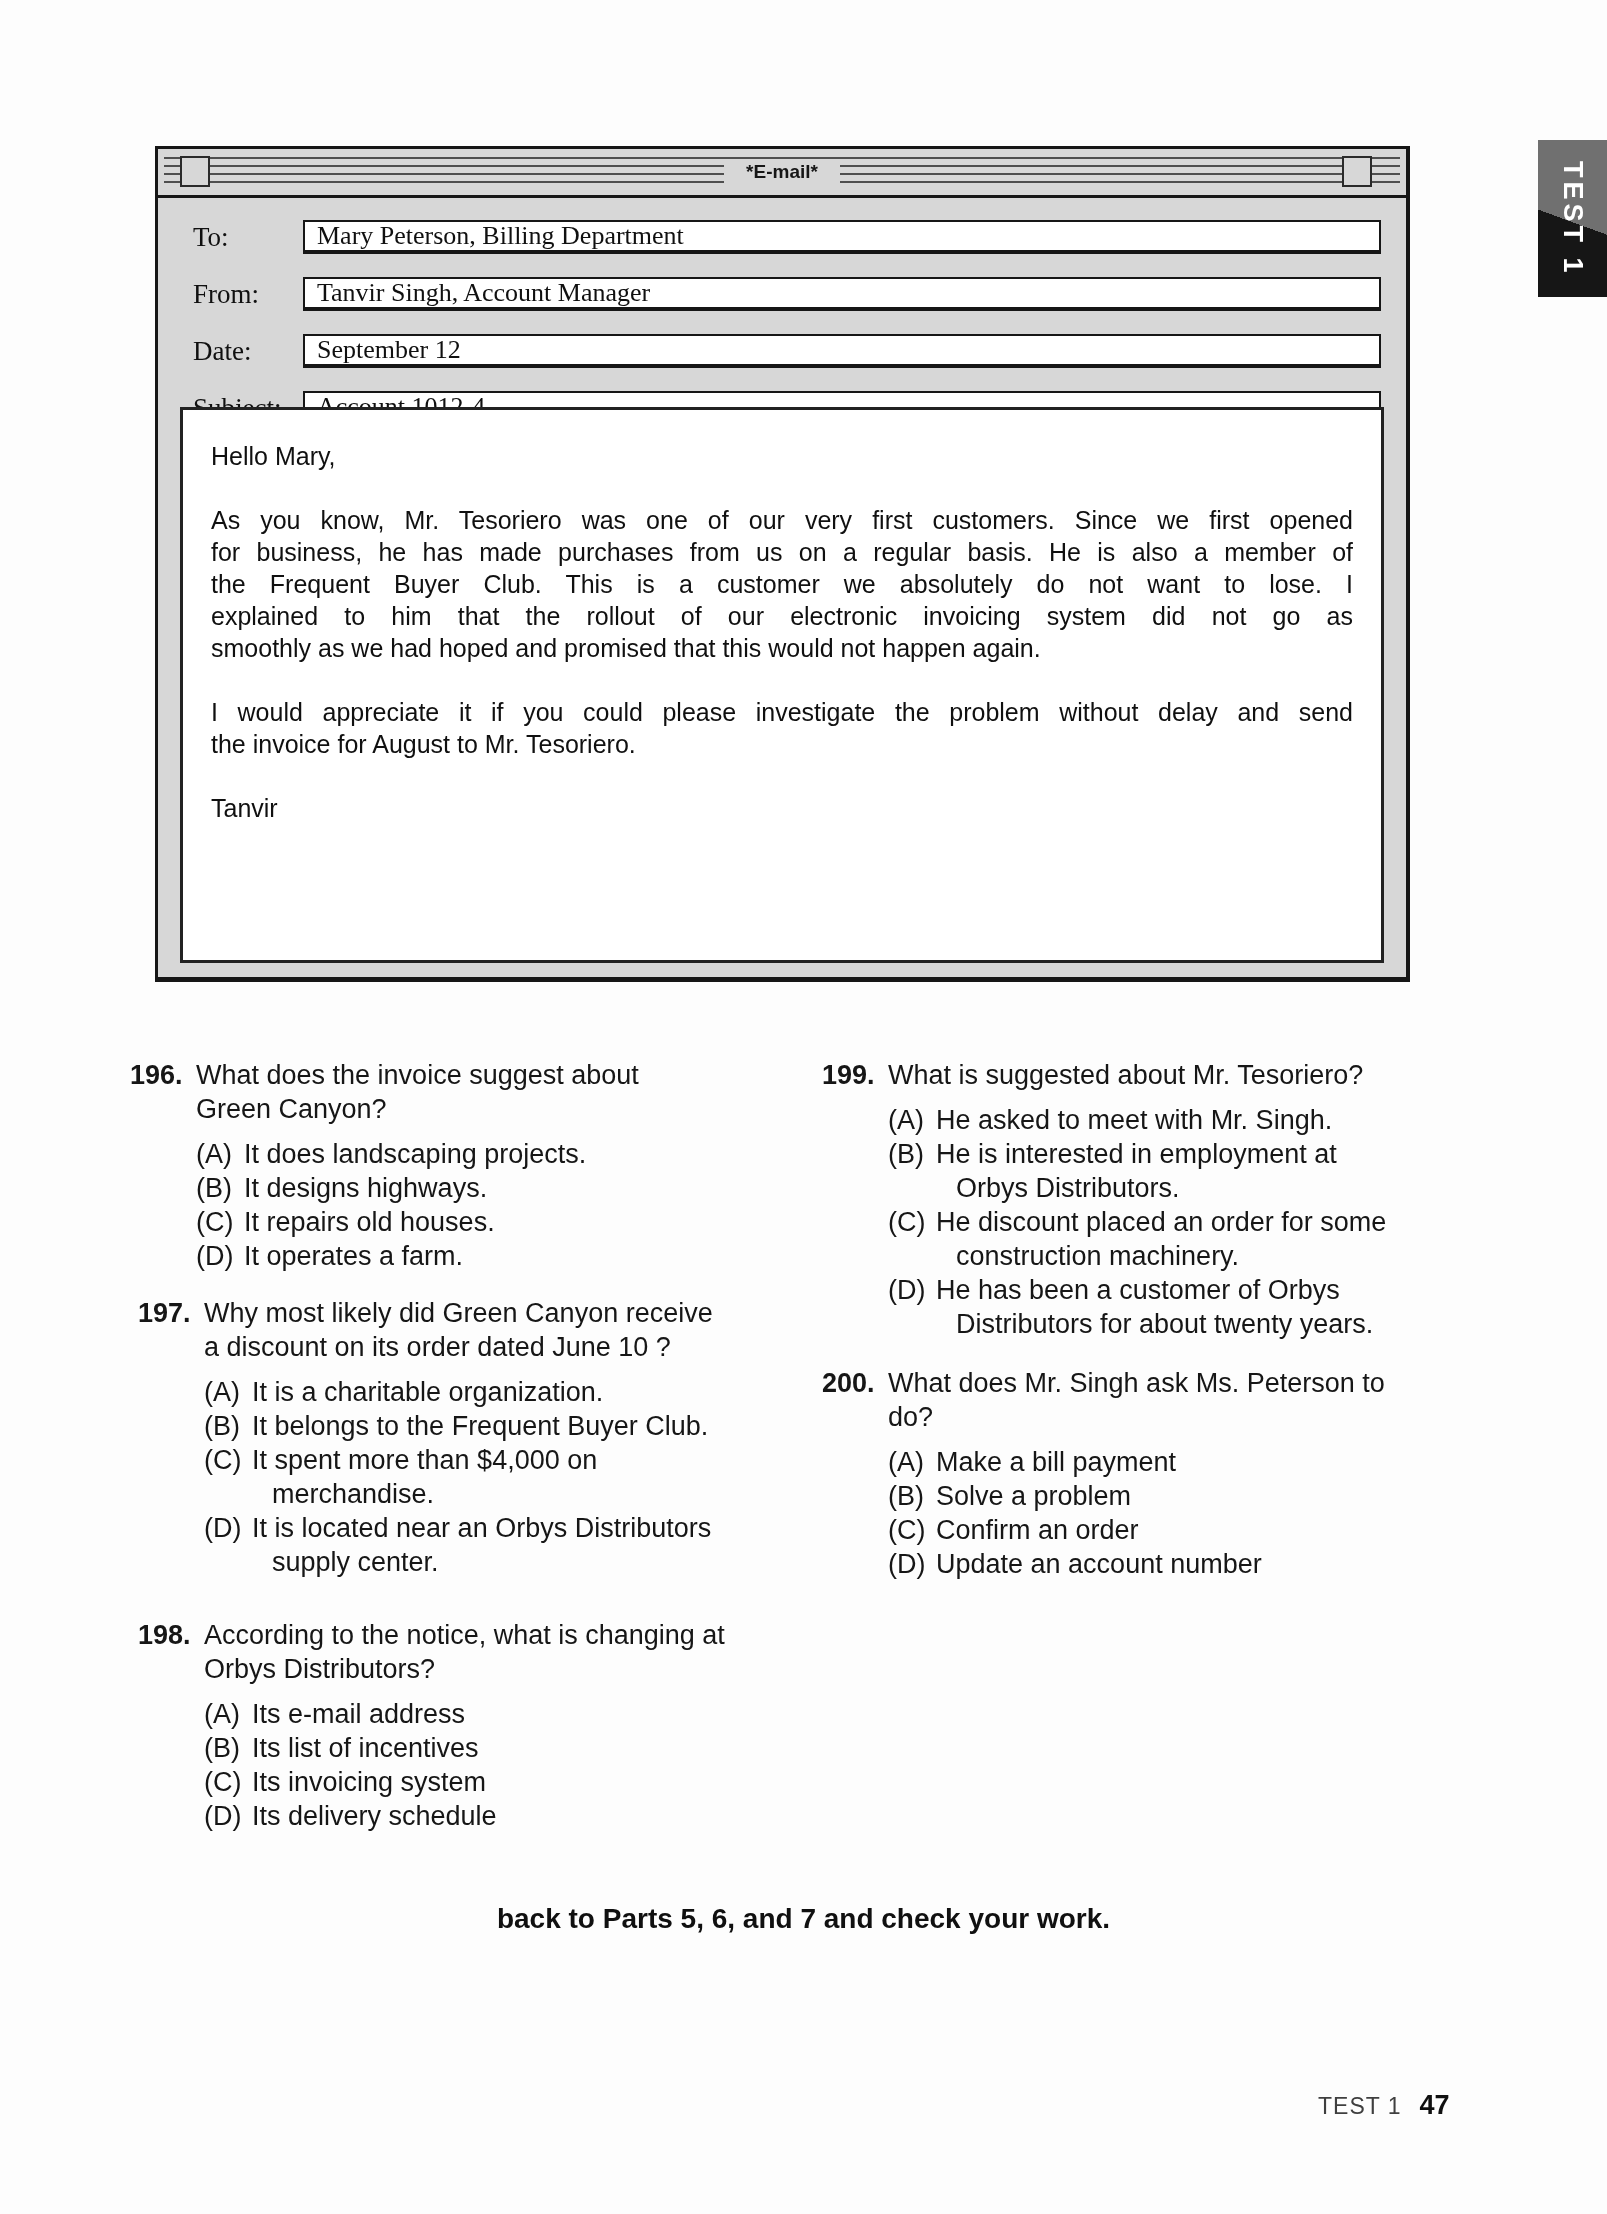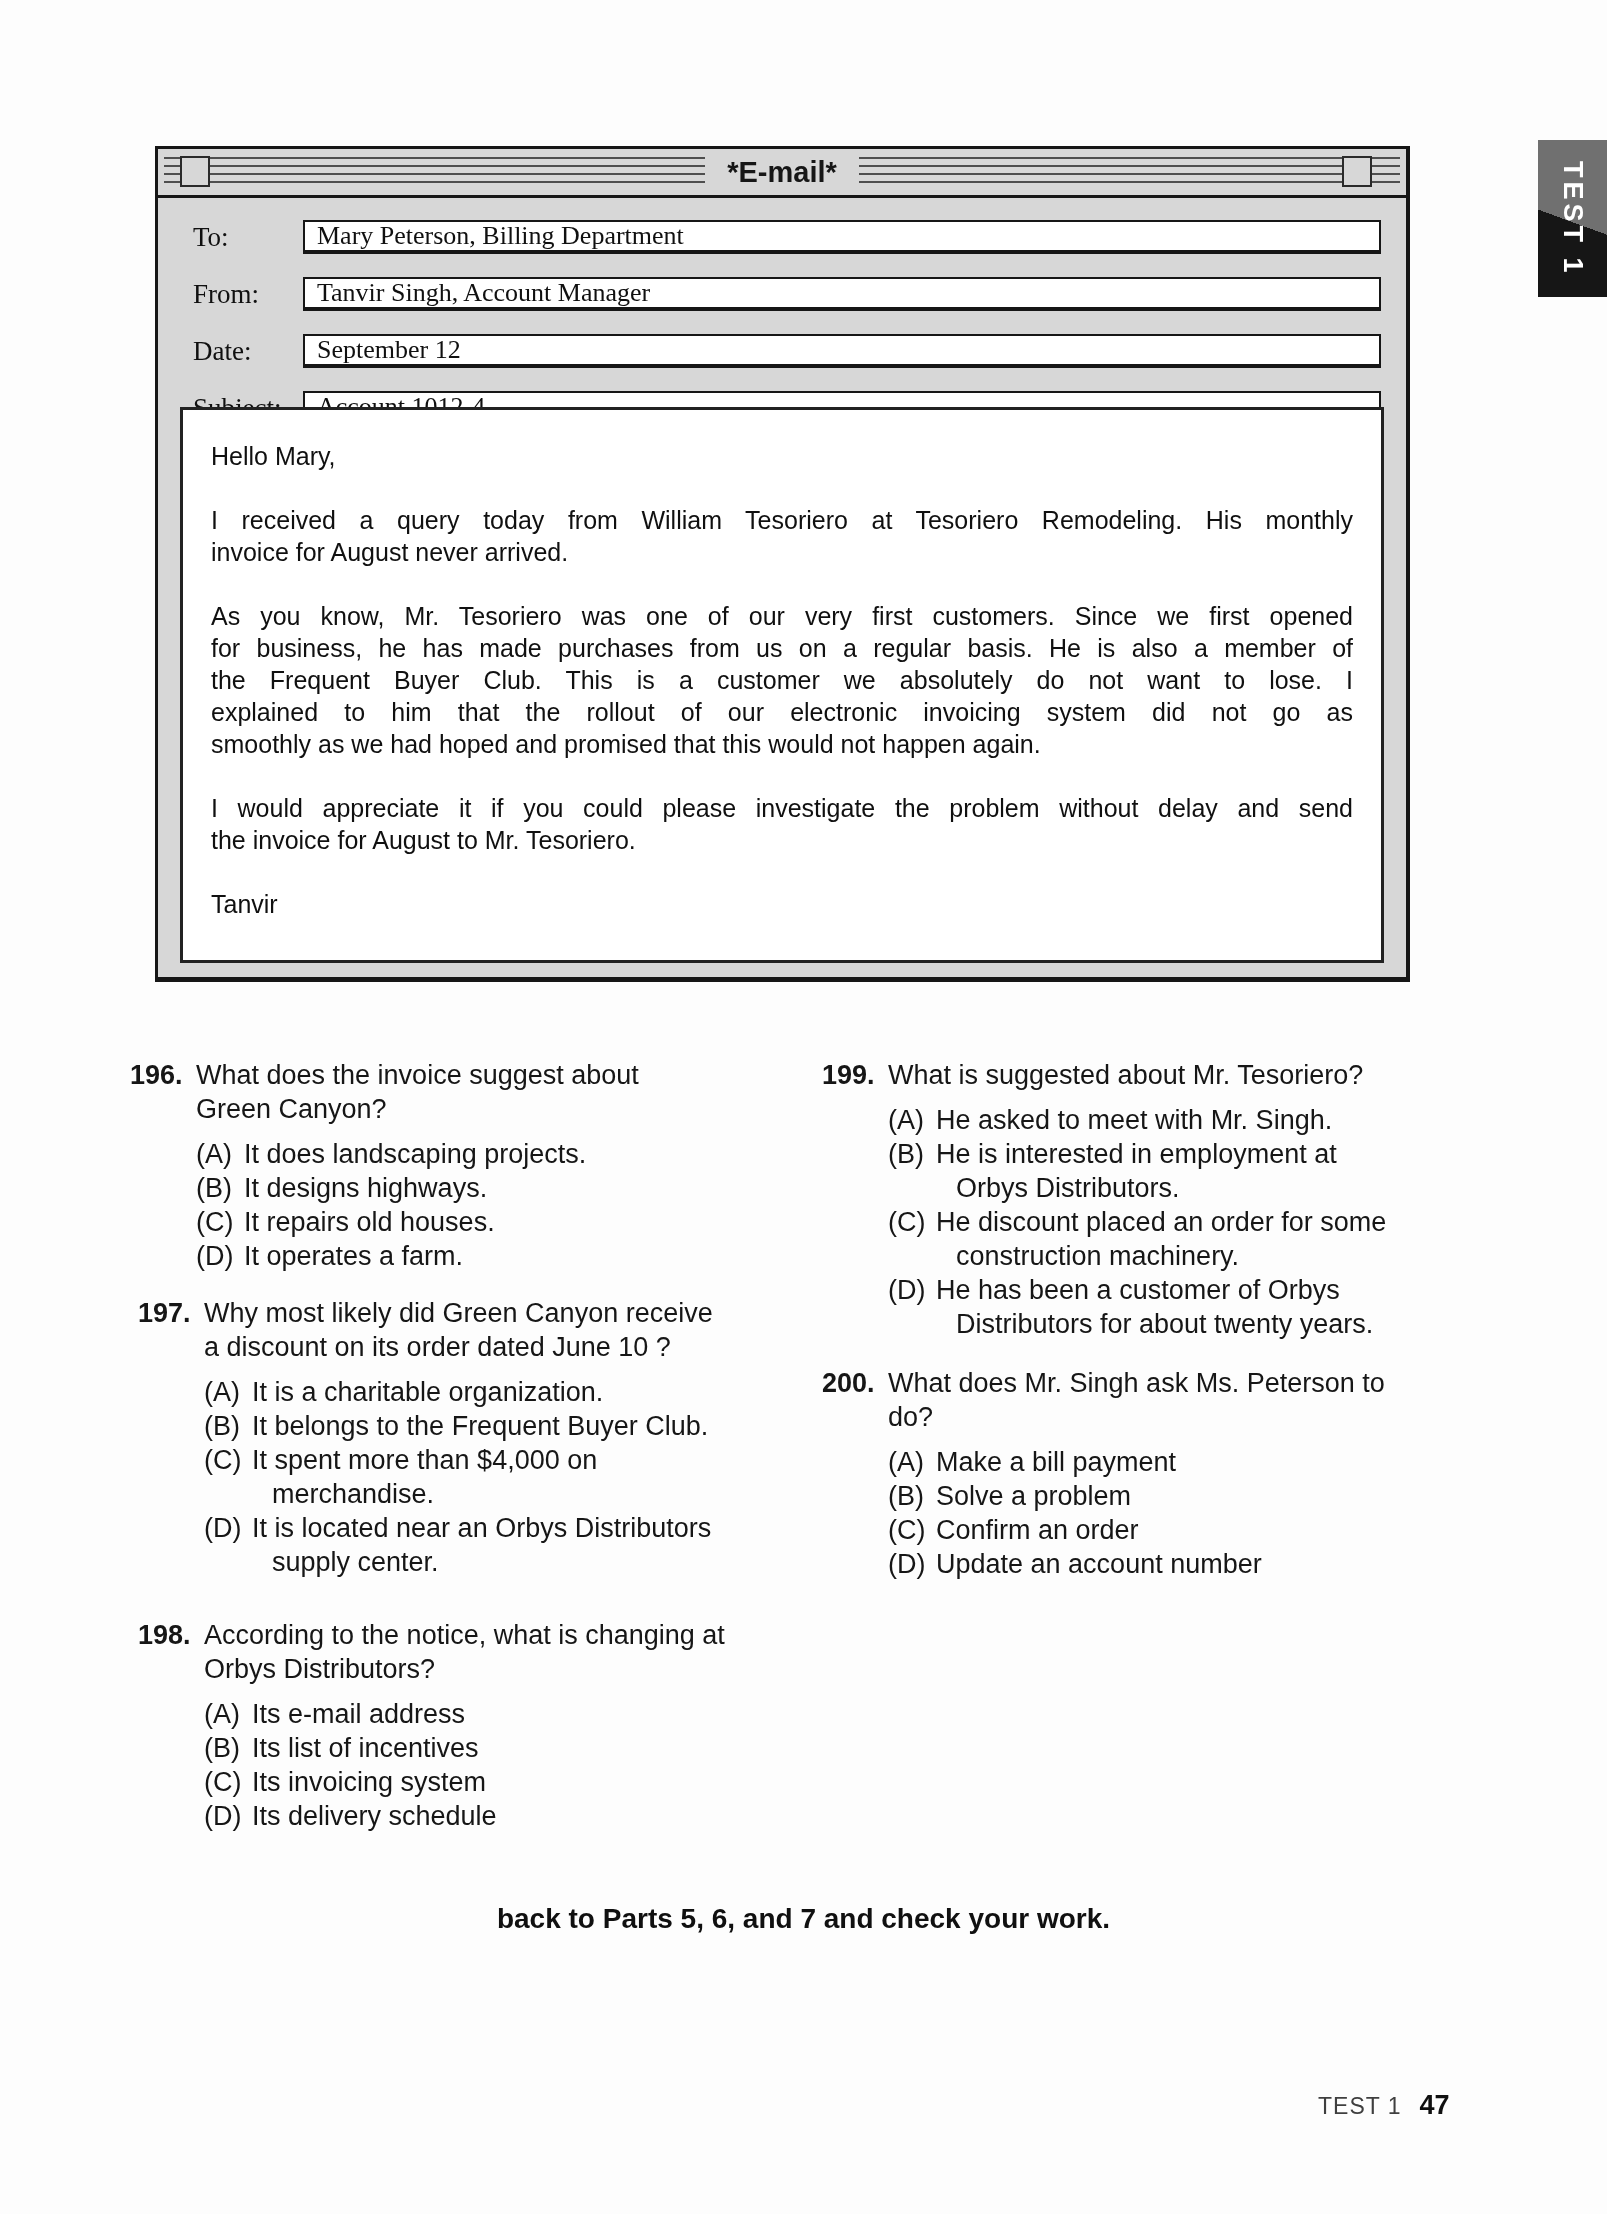--- a/index.html
+++ b/index.html
@@ -14,21 +14,21 @@
     font-weight:bold;font-size:27px;letter-spacing:4px;}
 
   
   .window{position:absolute;left:155px;top:146px;width:1255px;height:836px;
     background:#d7d7d7;border:3px solid #161616;border-right-width:4px;border-bottom-width:5px;
     box-sizing:border-box;}
   .titlebar{position:relative;height:46px;border-bottom:3px solid #161616;
     display:flex;align-items:center;justify-content:center;}
   .stripes{position:absolute;left:6px;right:6px;top:8px;bottom:8px;
     background:repeating-linear-gradient(to bottom,#4e4e4e 0 2px,rgba(0,0,0,0) 2px 8px);}
-  .title{position:relative;background:#d7d7d7;padding:0 22px;font-weight:bold;font-size:29px;}
+  .title{position:relative;background:#d7d7d7;padding:0 22px;font-weight:bold;font-size:19px;}
   .closebox{position:absolute;left:22px;top:7px;width:30px;height:31px;background:#d7d7d7;
     border:2px solid #2a2a2a;box-sizing:border-box;}
   .zoombox{position:absolute;right:34px;top:7px;width:30px;height:31px;background:#d7d7d7;
     border:2px solid #2a2a2a;box-sizing:border-box;}
 
   .fields{position:absolute;left:35px;right:25px;top:66px;}
   .frow{display:flex;align-items:center;height:44px;margin-bottom:13px;}
   .flabel{width:110px;font-family:"Liberation Serif",serif;font-size:27px;color:#101010;}
   .finput{flex:1;height:34px;background:#fff;border:2px solid #161616;border-bottom-width:4px;
     box-sizing:border-box;display:flex;align-items:center;padding:0 12px;
@@ -94,24 +94,20 @@
       </div>
       <div class="frow">
         <div class="flabel">Subject:</div>
         <div class="finput">Account 1012-4</div>
       </div>
     </div>
 
     <div class="bodybox">
       <div class="greeting">Hello Mary,</div>
       <div class="email-para">
-          <div class="line">I received a query today from William Tesoriero at Tesoriero Remodeling. His monthly</div>
-          <div class="line">invoice for August never arrived.</div>
-        </div>
-      <div class="email-para">
           <div class="line">As you know, Mr. Tesoriero was one of our very first customers. Since we first opened</div>
           <div class="line">for business, he has made purchases from us on a regular basis. He is also a member of</div>
           <div class="line">the Frequent Buyer Club. This is a customer we absolutely do not want to lose. I</div>
           <div class="line">explained to him that the rollout of our electronic invoicing system did not go as</div>
           <div class="line">smoothly as we had hoped and promised that this would not happen again.</div>
         </div>
       <div class="email-para">
           <div class="line">I would appreciate it if you could please investigate the problem without delay and send</div>
           <div class="line">the invoice for August to Mr. Tesoriero.</div>
         </div>

